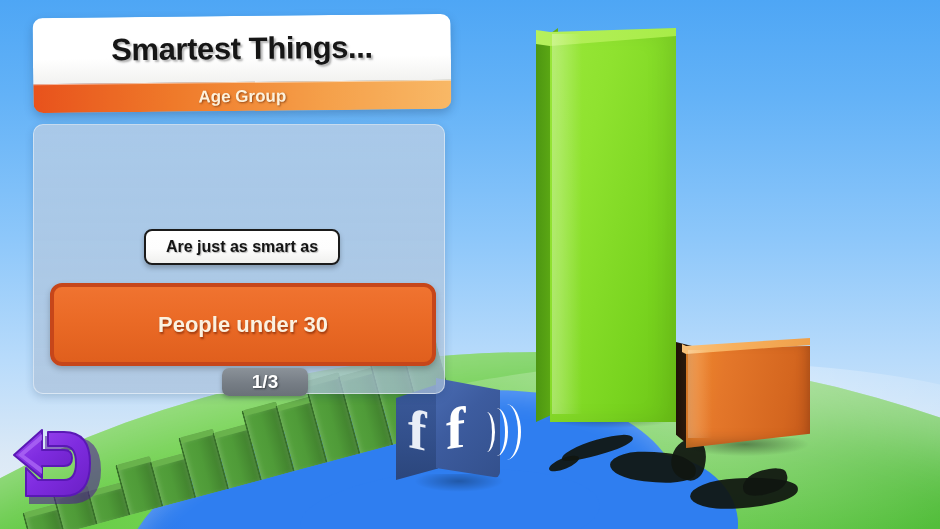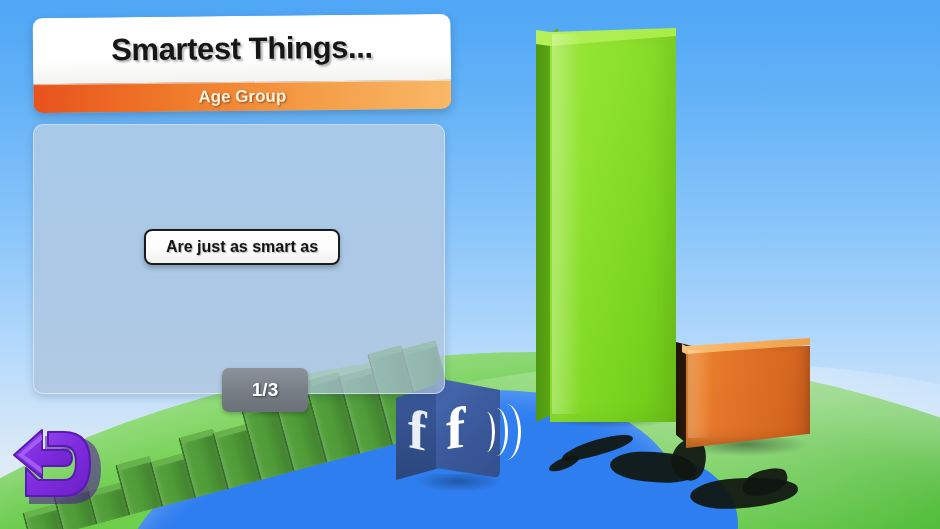--- a/index.html
+++ b/index.html
@@ -299,21 +299,21 @@
     display: flex; align-items: center; justify-content: center;
     box-shadow: 0 3px 5px rgba(0,0,0,0.25);
   }
   .connector span {
     font-size: 16px; font-weight: bold; color: #141414;
     text-shadow: 1px 1px 1px rgba(120,120,120,0.5);
     white-space: nowrap;
   }
   .page-pill {
     position: absolute; left: 222px; top: 368px;
-    min-width: 62px; height: 28px; padding: 8px 12px;
+    min-width: 62px; height: 28px; padding: 0 12px;
     background: linear-gradient(to bottom, #8b9299 0%, #767d85 55%, #6a7178 100%);
     border-radius: 7px;
     display: flex; align-items: center; justify-content: center;
     box-shadow: 0 2px 4px rgba(0,0,0,0.25);
   }
   .page-pill span {
     font-size: 19px; font-weight: bold; color: #ffffff;
     text-shadow: 1px 1px 2px rgba(40,45,50,0.8);
   }
 
@@ -392,20 +392,23 @@
       <span>Smartest Things...</span>
     </div>
     <div class="title-sub">
       <span>Age Group</span>
     </div>
   </div>
 
   <div class="answer-panel">
     <div class="connector">
       <span>Are just as smart as</span>
+    </div>
+    <div class="answer-btn btn-orange">
+      <span>People under 30</span>
     </div>
   </div>
 
   <div class="page-pill">
     <span>1/3</span>
   </div>
 
   <div class="back-arrow">
     <svg width="96" height="96" viewBox="0 0 96 96" aria-hidden="true">
       <defs>

